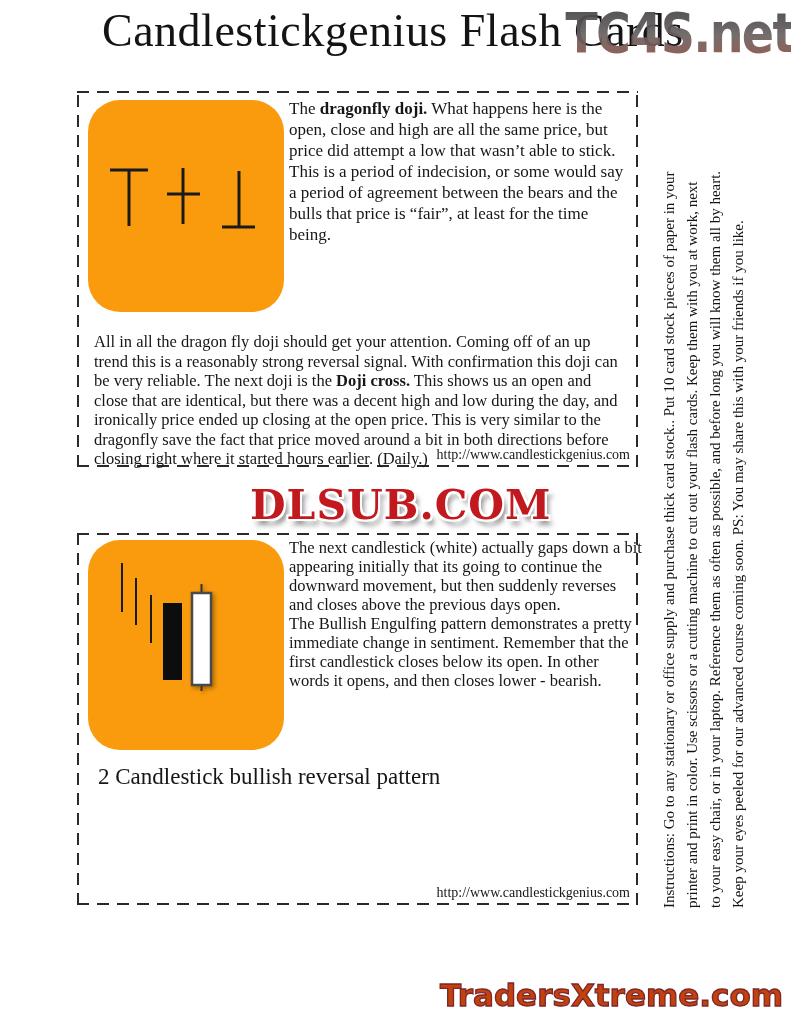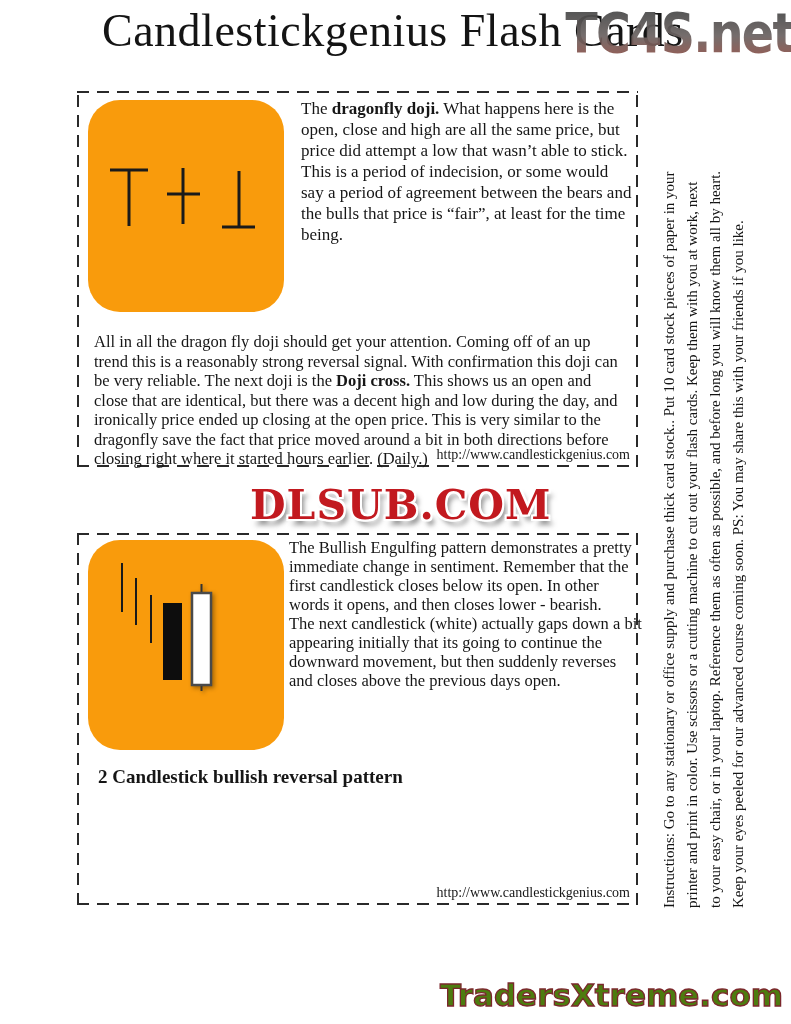--- a/index.html
+++ b/index.html
@@ -37,48 +37,48 @@
   .card1 { top:91px; height:376px; }
   .card2 { top:533px; height:372px; }
 
   .orange-box {
     position:absolute; left:11px; width:196px; border-radius:32px; background:#F99B0C;
   }
   .orange1 { top:9px; height:212px; }
   .orange2 { top:7px; height:210px; }
 
   .card-text1 { position:absolute; left:212px; top:7px; width:344px; font-size:17px; line-height:21px; }
-  .card-text1 p { margin:0 0 21px 12px; }
+  .card-text1 p { margin:0 0 21px 0; }
   .card-lower  { position:absolute; left:13px; top:237px; width:538px; font-size:16.5px; line-height:19.5px; }
   .card-lower p { margin:4px; }
   .card-url {
     position:absolute; right:8px; bottom:4px; font-size:14px; color:#161616;
     text-decoration:none;
   }
 
   .card-text2 { position:absolute; left:212px; top:5px; width:354px; font-size:16.5px; line-height:19px; }
   .card-text2 p { margin:0; }
-  .caption { position:absolute; left:21px; top:233px; font-size:19px; font-weight:bold; line-height:21.5px; }
+  .caption { position:absolute; left:21px; top:233px; font-size:23px; font-weight:normal; line-height:21.5px; }
   .caption div { white-space:nowrap; }
 
   
   .dlsub {
     position:absolute; left:250px; top:481px; width:300px; text-align:center; z-index:3;
     font-family:"DejaVu Serif", serif; font-weight:bold; font-size:41px; letter-spacing:1px;
     color:#C2191F; white-space:nowrap;
     text-shadow:
       -2px -2px 0 #fff, 2px -2px 0 #fff, -2px 2px 0 #fff, 2px 2px 0 #fff,
       0 -2px 0 #fff, 0 2px 0 #fff, -2px 0 0 #fff, 2px 0 0 #fff,
       4px 6px 5px rgba(60,60,60,0.55);
     text-decoration:none; display:block;
   }
   .txtreme {
     position:absolute; right:8px; top:977px; z-index:2;
     font-family:"DejaVu Sans", sans-serif; font-weight:bold; font-size:31px;
-    color:#4d7c0f; -webkit-text-stroke:1.3px #7B272C; white-space:nowrap;
+    color:#c2410c; -webkit-text-stroke:1.3px #7B272C; white-space:nowrap;
     text-shadow:
       -2px -2px 2px #fff, 2px -2px 2px #fff, -2px 2px 2px #fff, 2px 2px 2px #fff,
       0 0 3px #fff;
     text-decoration:none;
     margin-left:28px;
   }
 
   
   .instructions {
     position:absolute; left:658px; top:908px; width:820px;
@@ -138,22 +138,22 @@
           <rect x="75" y="63" width="19" height="77" fill="#0d0d0d"></rect>
         </g>
         <g style="filter:drop-shadow(2px 2px 2px rgba(0,0,0,0.35));">
           <line x1="113.5" y1="44" x2="113.5" y2="151" stroke="#333" stroke-width="2"></line>
           <rect x="104" y="53" width="19" height="92" fill="#ffffff" stroke="#4a4a4a" stroke-width="2.5"></rect>
         </g>
       </svg>
     </div>
 
     <div class="card-text2">
+      <p>The next candlestick (white) actually gaps down a bit appearing initially that its going to continue the downward movement, but then suddenly reverses and closes above the previous days open.</p>
       <p>The Bullish Engulfing pattern demonstrates a pretty immediate change in sentiment.  Remember that the first candlestick closes below its open.  In other words it opens, and then closes lower - bearish.</p>
-      <p>The next candlestick (white) actually gaps down a bit appearing initially that its going to continue the downward movement, but then suddenly reverses and closes above the previous days open.</p>
     </div>
 
     <div class="caption">
       <div>2 Candlestick bullish reversal pattern</div>
     </div>
 
     <a class="card-url" href="#">http://www.candlestickgenius.com</a>
   </div>
 
   <div class="instructions">

